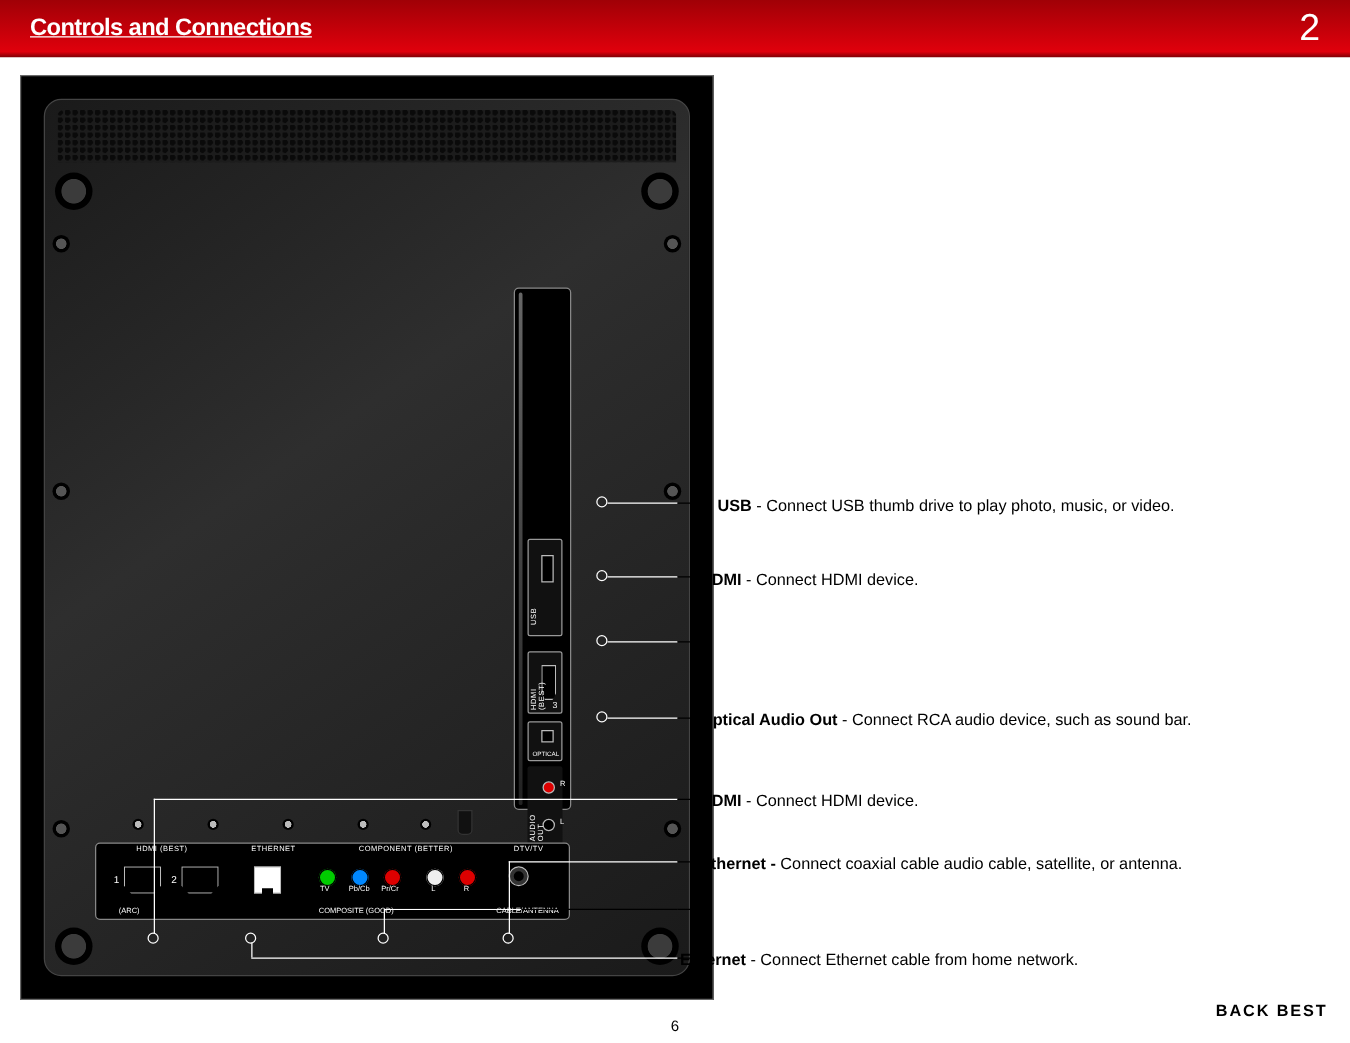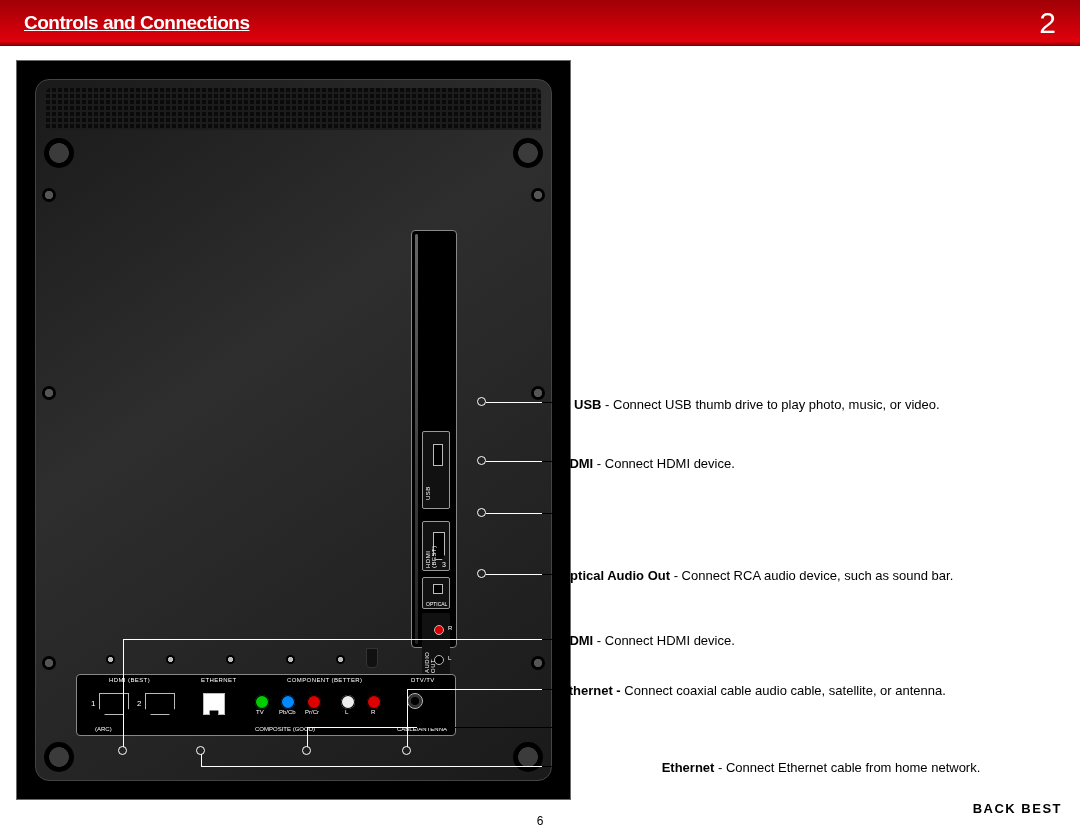--- a/index.html
+++ b/index.html
@@ -207,21 +207,21 @@
     color:#000;
   }
   .desc b{font-weight:700;}
   .d1{left:560px;top:350px;width:480px;margin-left:14px;}
   .d2{left:560px;top:409px;width:480px;}
   .d3{left:560px;top:459px;width:480px;}
   .d4{left:560px;top:521px;width:480px;}
   .d5{left:560px;top:586px;width:480px;}
   .d6{left:560px;top:636px;width:500px;}
   .d7{left:560px;top:674px;width:500px;}
-  .d8{left:581px;top:713px;width:480px;text-align:center;}
+  .d8{left:544px;top:713px;width:480px;}
 
   .back-panel-label{
     position:absolute;
     right:18px;bottom:18px;
     font-weight:700;
     font-size:13px;
     letter-spacing:1.5px;
   }
   .page-num{
     position:absolute;

